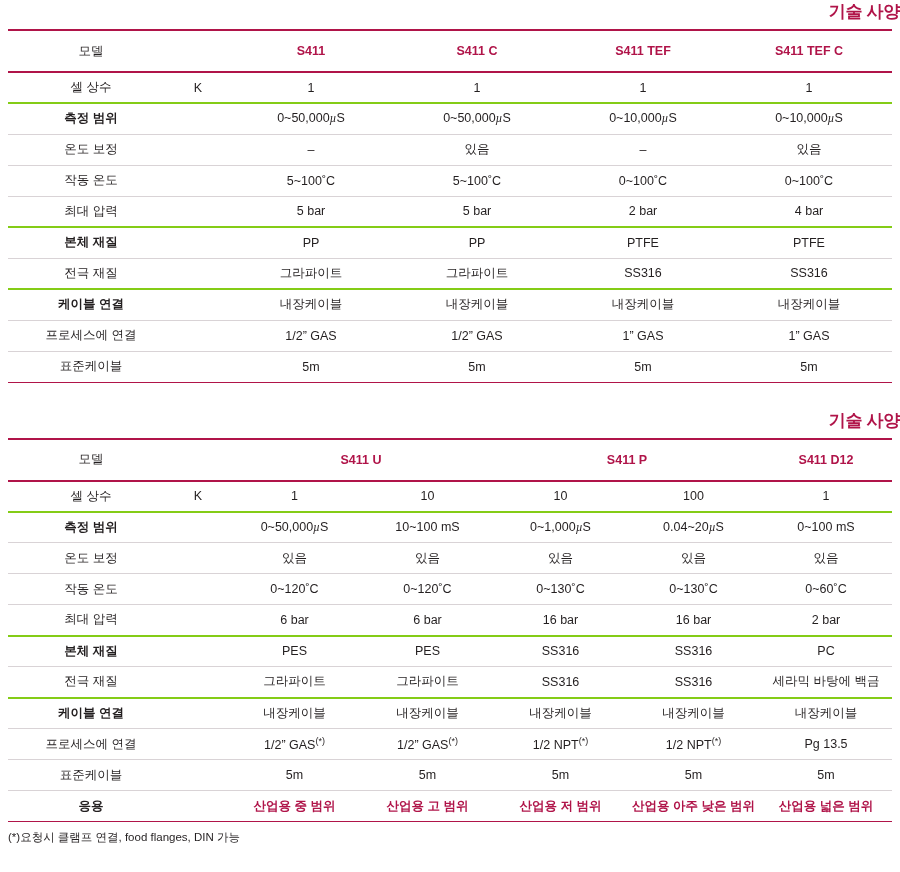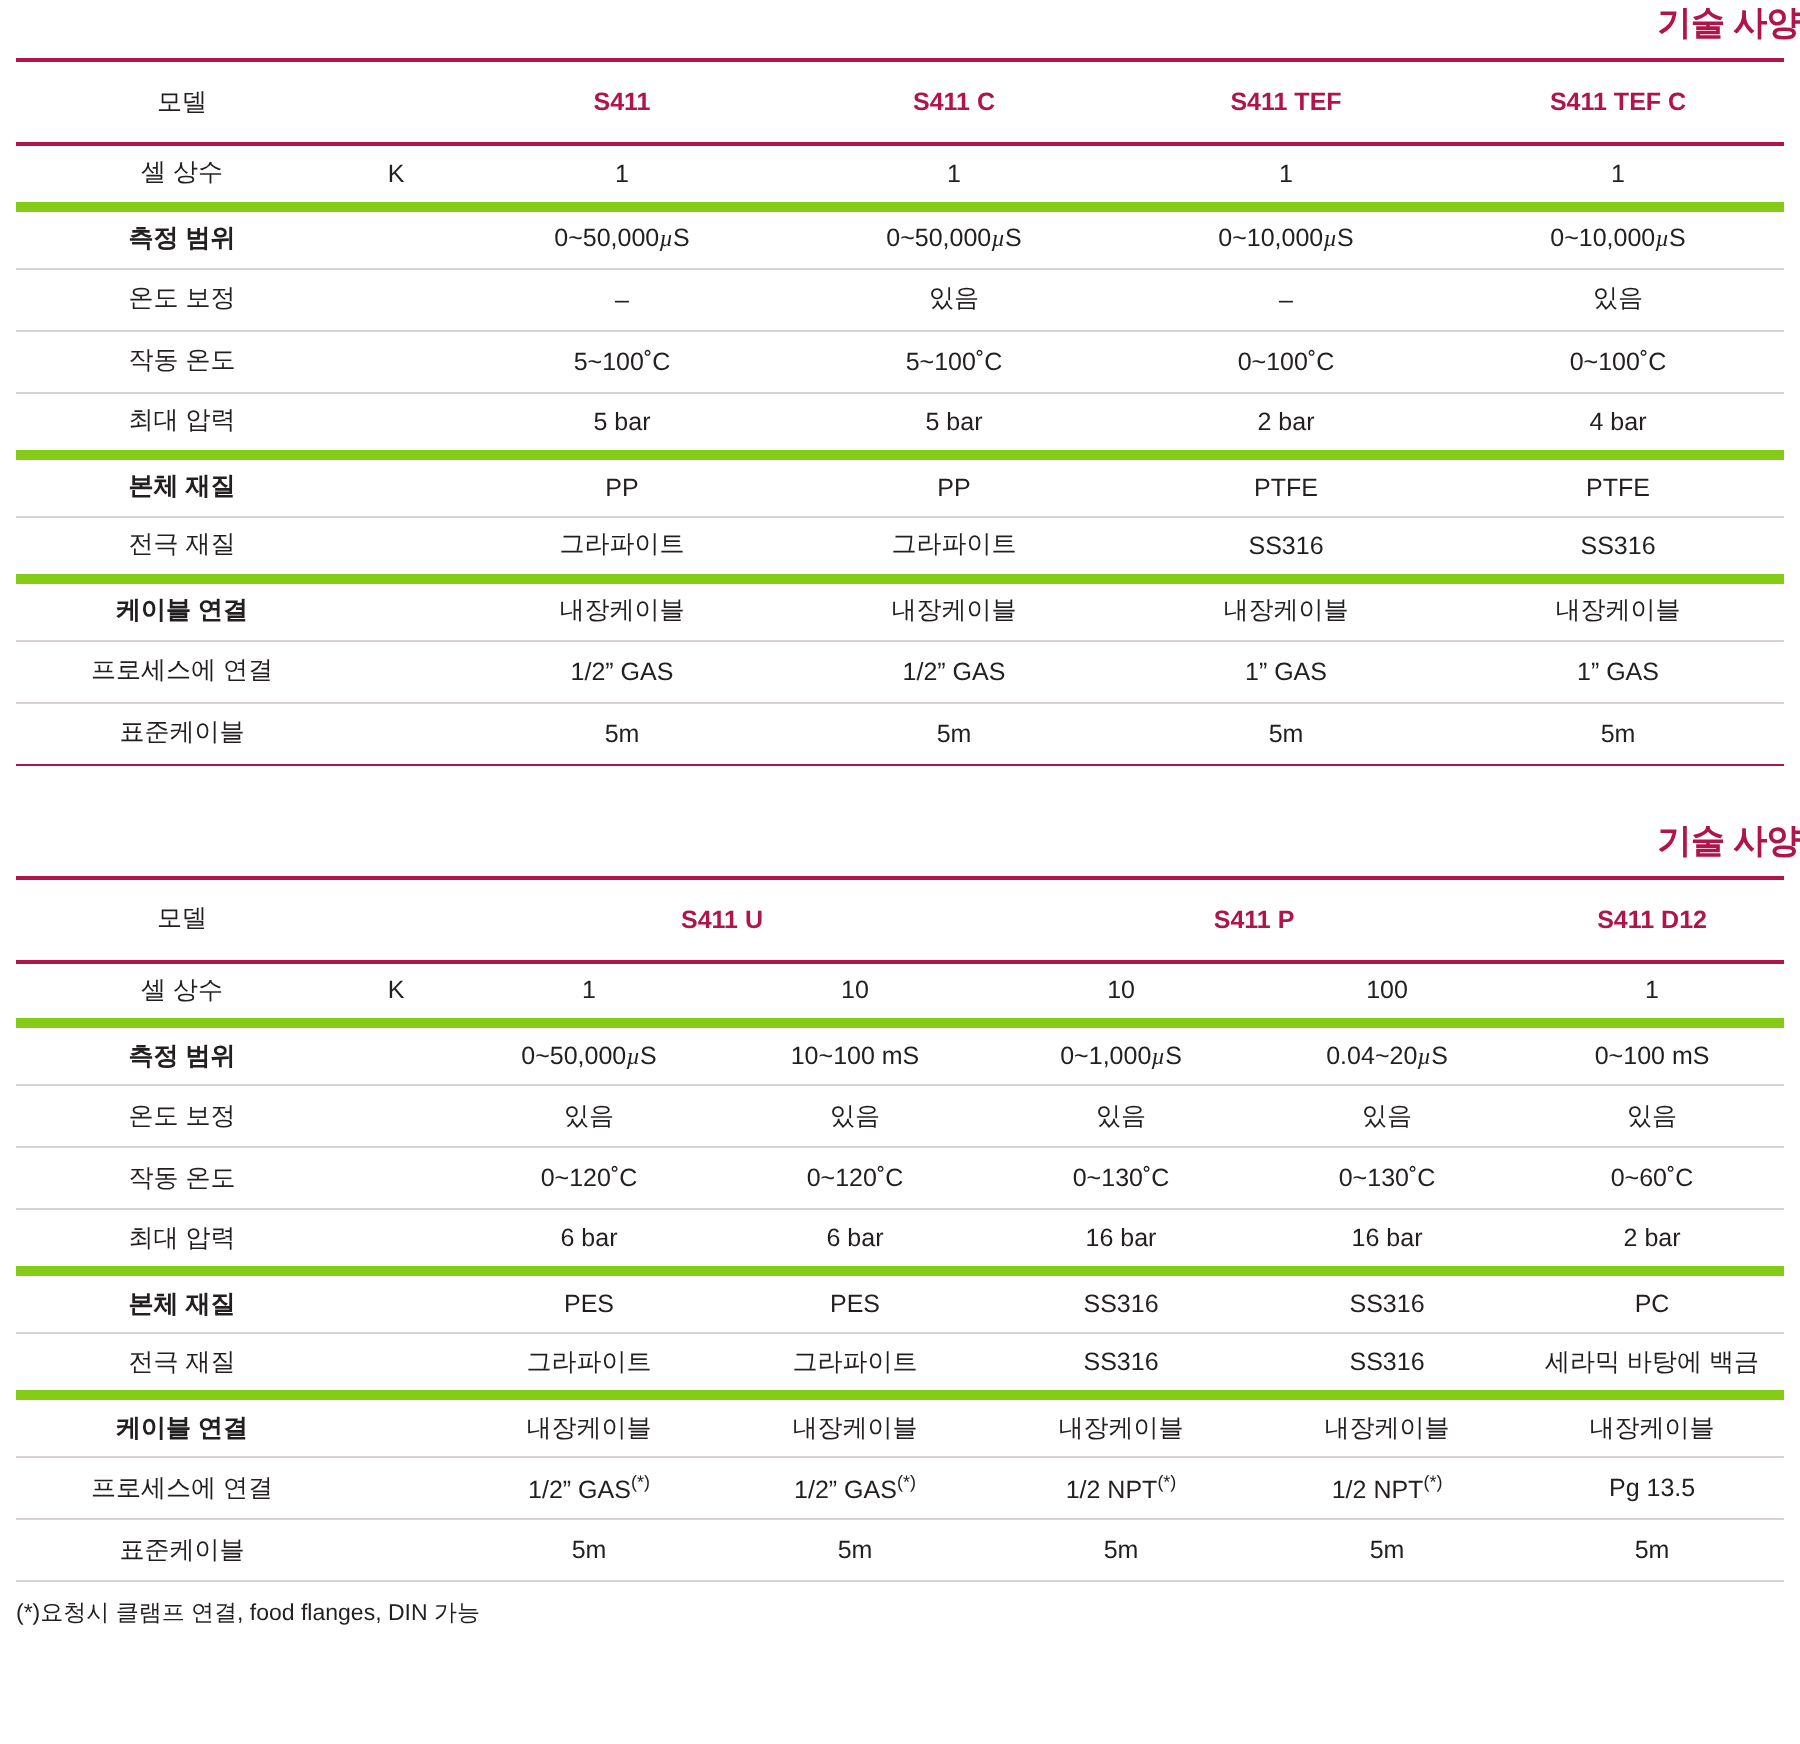--- a/index.html
+++ b/index.html
@@ -57,21 +57,21 @@
     font-weight: bold;
     color: #b01449;
     height: 42px;
   }
   tr.head td.row-label {
     color: #231f20;
     font-weight: normal;
   }
   
   tr.group td {
-    border-top: 5px solid #84cc16;
+    border-top: 2px solid #84cc16;
   }
   tr.group td.bold-label {
     font-weight: bold;
   }
   tr.last td {
     border-bottom: 1px solid #b01449;
   }
   tr.applic td {
     border-top: 1px solid #b01449;
     border-bottom: 1px solid #b01449;
@@ -332,18 +332,27 @@
       <tr>
         <td class="row-label">표준케이블</td>
         <td class="k-col"></td>
         <td>5m</td>
         <td>5m</td>
         <td>5m</td>
         <td>5m</td>
         <td>5m</td>
       </tr>
 
+      <tr class="applic">
+        <td class="row-label">응용</td>
+        <td class="k-col"></td>
+        <td>산업용 중 범위</td>
+        <td>산업용 고 범위</td>
+        <td>산업용 저 범위</td>
+        <td>산업용 아주 낮은 범위</td>
+        <td>산업용 넓은 범위</td>
+      </tr>
     </tbody>
   </table>
 
   <p class="footnote">(*)요청시 클램프 연결, food flanges, DIN 가능</p>
 
 </div>
 
 </body></html>

